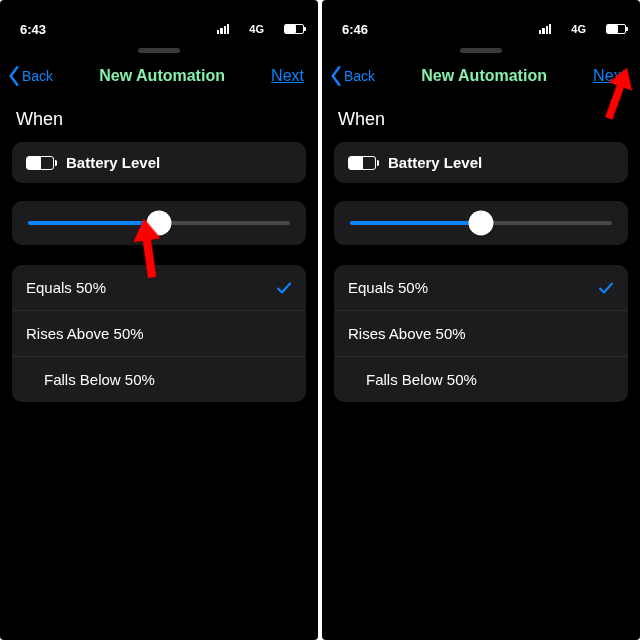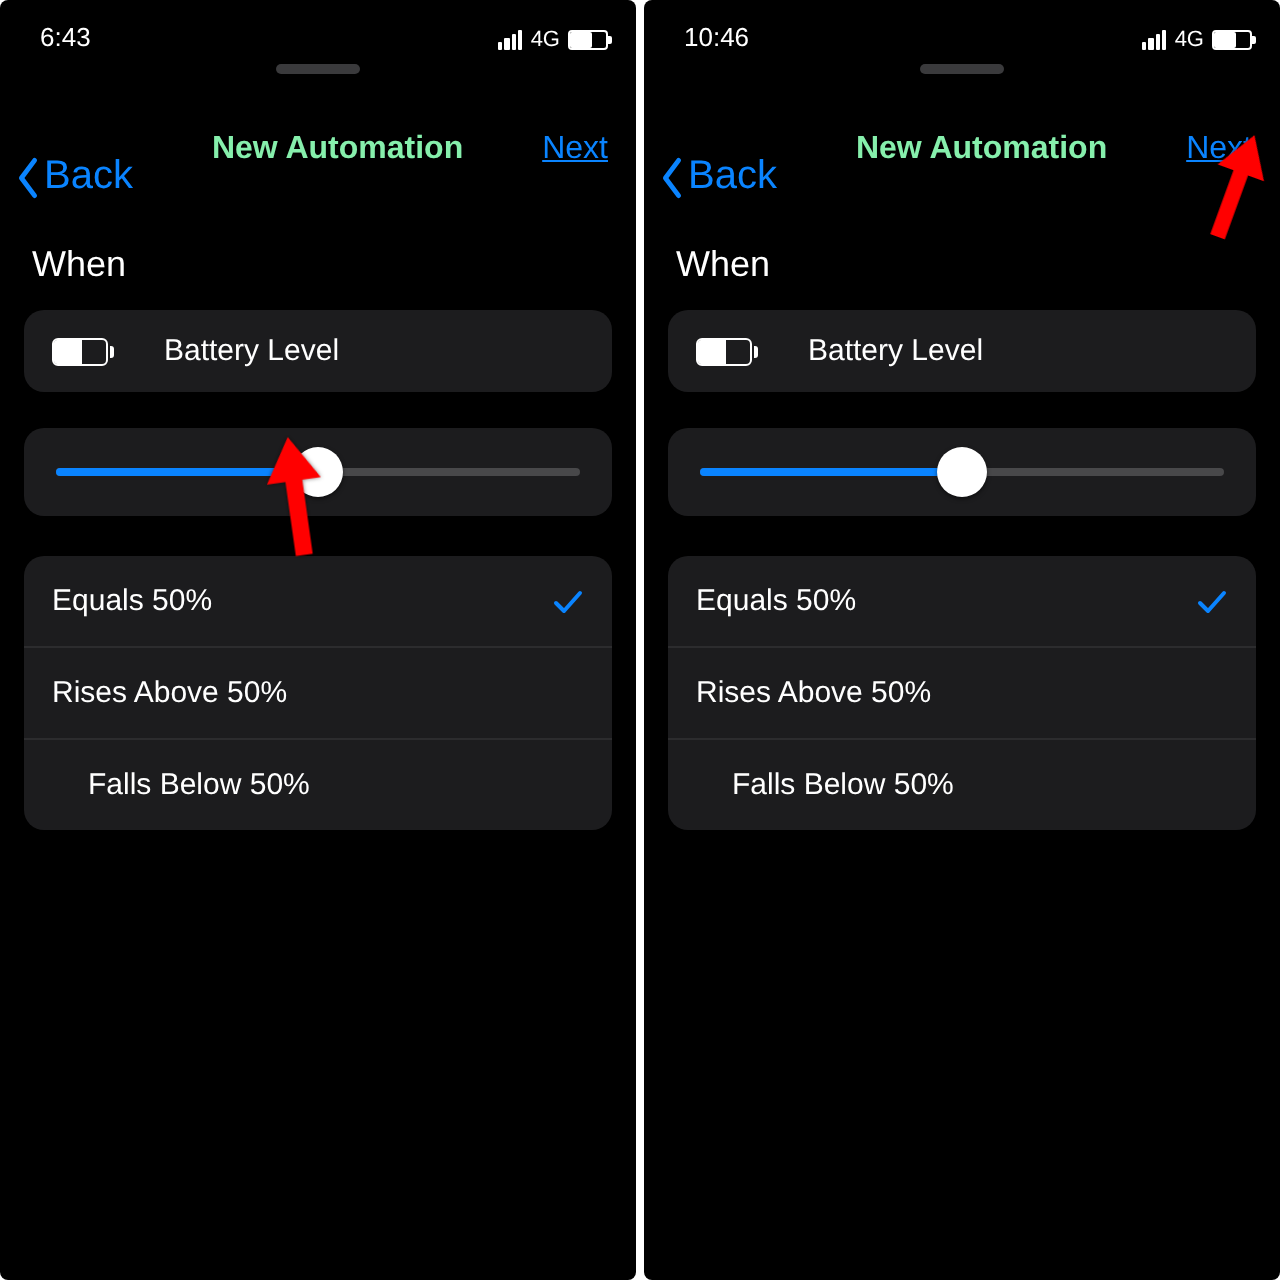--- a/index.html
+++ b/index.html
@@ -17,28 +17,29 @@
     height: 640px;
     background: #000;
     color: #fff;
     position: relative;
     overflow: hidden;
     border-radius: 4px;
   }
   .statusbar {
     height: 28px;
     display: flex;
-    align-items: flex-end;
+    align-items: center;
     justify-content: space-between;
     padding: 0 14px 2px 20px;
     font-size: 13px;
-    font-weight: 400;
+    font-weight: 700;
     color: #fff;
-  }
-  .status-right { display:flex; align-items:center; gap:4px; }
+    margin-top: 16px;
+  }
+  .status-right { display:flex; align-items:center; gap:20px; }
   .signal-bars { display:flex; align-items:flex-end; gap:1.2px; height:10px;}
   .signal-bars span { width:2.2px; background:#fff; border-radius:0.5px;}
   .signal-bars span:nth-child(1){height:4px;}
   .signal-bars span:nth-child(2){height:6px;}
   .signal-bars span:nth-child(3){height:8px;}
   .signal-bars span:nth-child(4){height:10px;}
   .net-label { font-size:11px; }
   .sb-batt {
     width:20px; height:10px; border:1px solid #fff; border-radius:2px;
     position:relative; display:inline-block;
@@ -54,38 +55,39 @@
   .tophandle {
     margin: 4px auto 0 auto;
     width: 42px; height: 5px;
     background: #3a3a3c;
     border-radius: 3px;
   }
   .navbar {
     display:flex; align-items:center; justify-content:space-between;
     padding: 12px 14px 10px 6px;
   }
-  .back-btn { display:flex; align-items:center; color:#0a84ff; font-size:20px;margin-top:28px;}
+  .back-btn { display:flex; align-items:center; color:#0a84ff; font-size:14px;}
   .back-btn svg { width:16px; height:22px; }
   .nav-title { font-size:16px; font-weight:600; color:#86efac;}
   .next-btn { color:#0a84ff; font-size:16px;text-decoration:underline; }
 
   .section-label {
     font-size:18px; font-weight:400; padding: 12px 16px 12px 16px;
   }
   .card {
     background:#1c1c1e;
     margin: 0 12px;
     border-radius:10px;
   }
   .row {
-    display:flex; align-items:center; gap:28px;
+    display:flex; align-items:center; gap:12px;
     padding:12px 14px;
     font-size:15px;
     color:#fff;
+    font-weight:bold;
   }
   .batt-glyph {
     width:28px; height:14px; border:1.5px solid #fff; border-radius:3px;
     position:relative;
   }
   .batt-glyph::after{
     content:""; position:absolute; right:-4px; top:3.5px; width:2.5px; height:6px;
     background:#fff; border-radius:0 1.5px 1.5px 0;
   }
   .batt-glyph i{
@@ -194,21 +196,21 @@
   </div>
 
   <svg class="arrow a1" viewBox="0 0 40 70">
     <path d="M20 70 L20 22" stroke="#ff0000" stroke-width="10" fill="none"></path>
     <path d="M20 0 L4 26 L36 26 Z" fill="#ff0000"></path>
   </svg>
 </div>
 
 <div class="phone">
   <div class="statusbar">
-    <span>10:46</span>
+    <span>6:46</span>
     <span class="status-right">
       <span class="signal-bars">
           <span></span>
           <span></span>
           <span></span>
           <span></span>
         </span>
       <span class="net-label">4G</span>
       <span class="sb-batt">
           <i></i>

